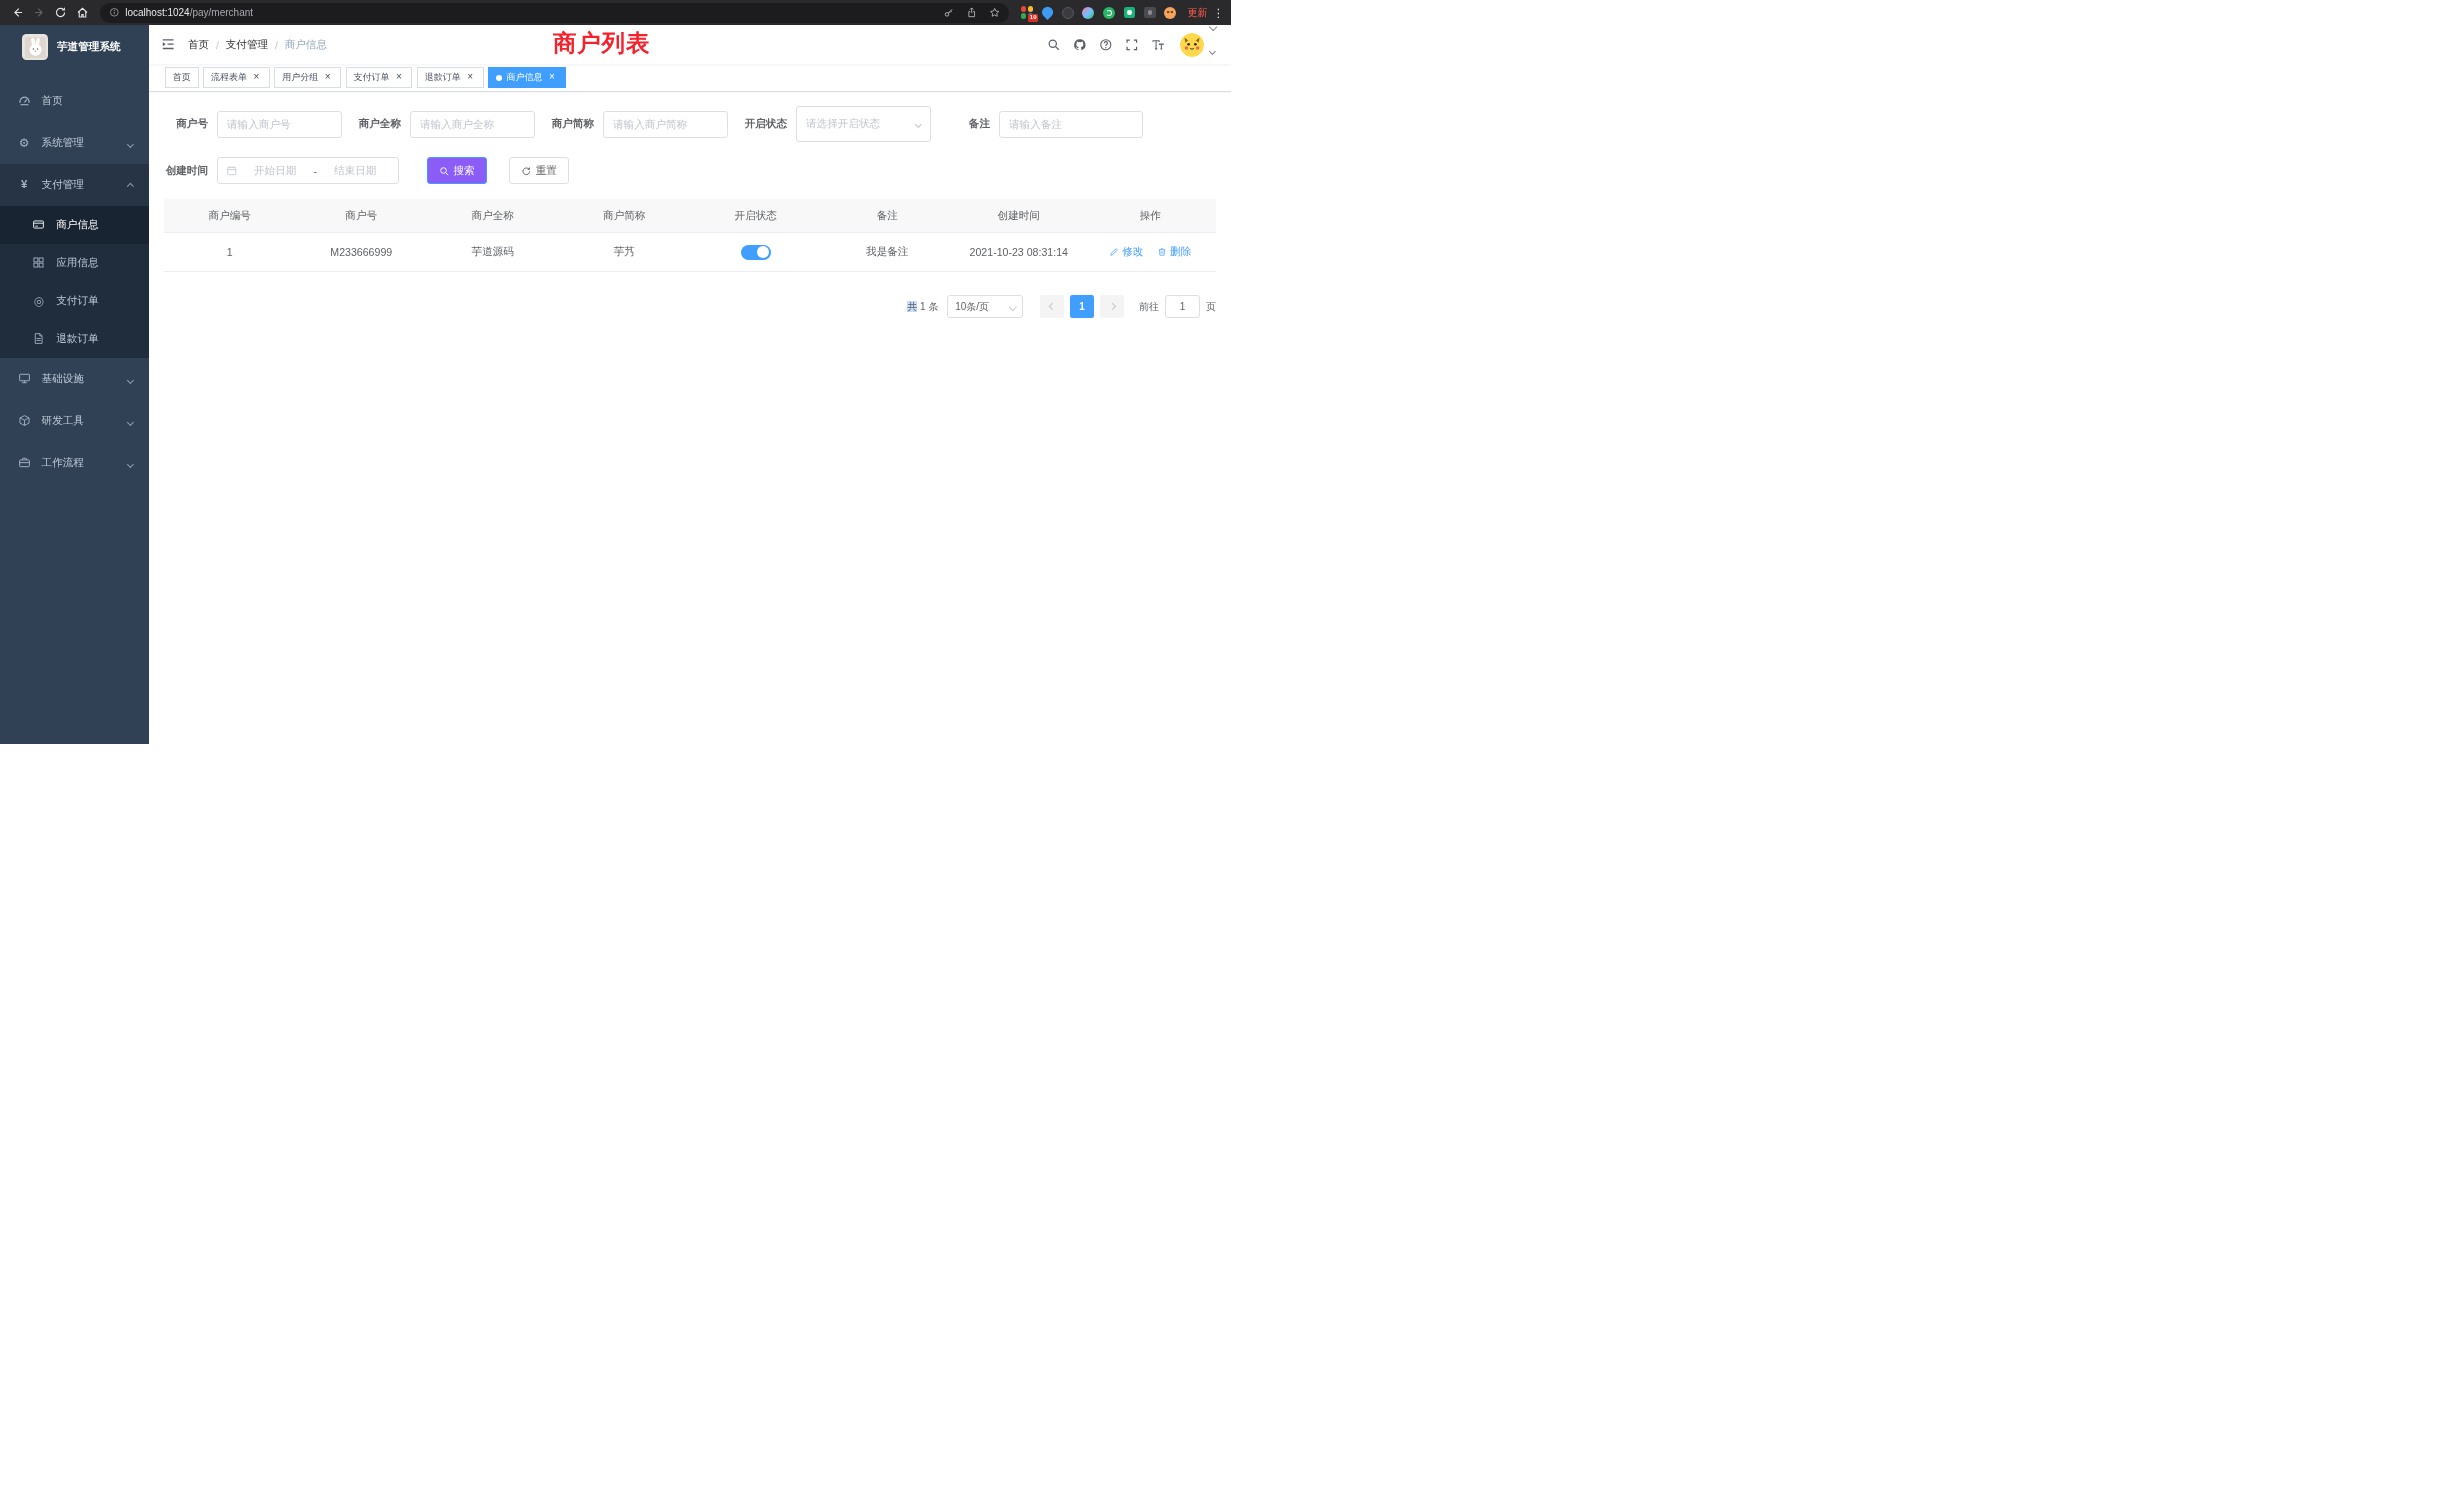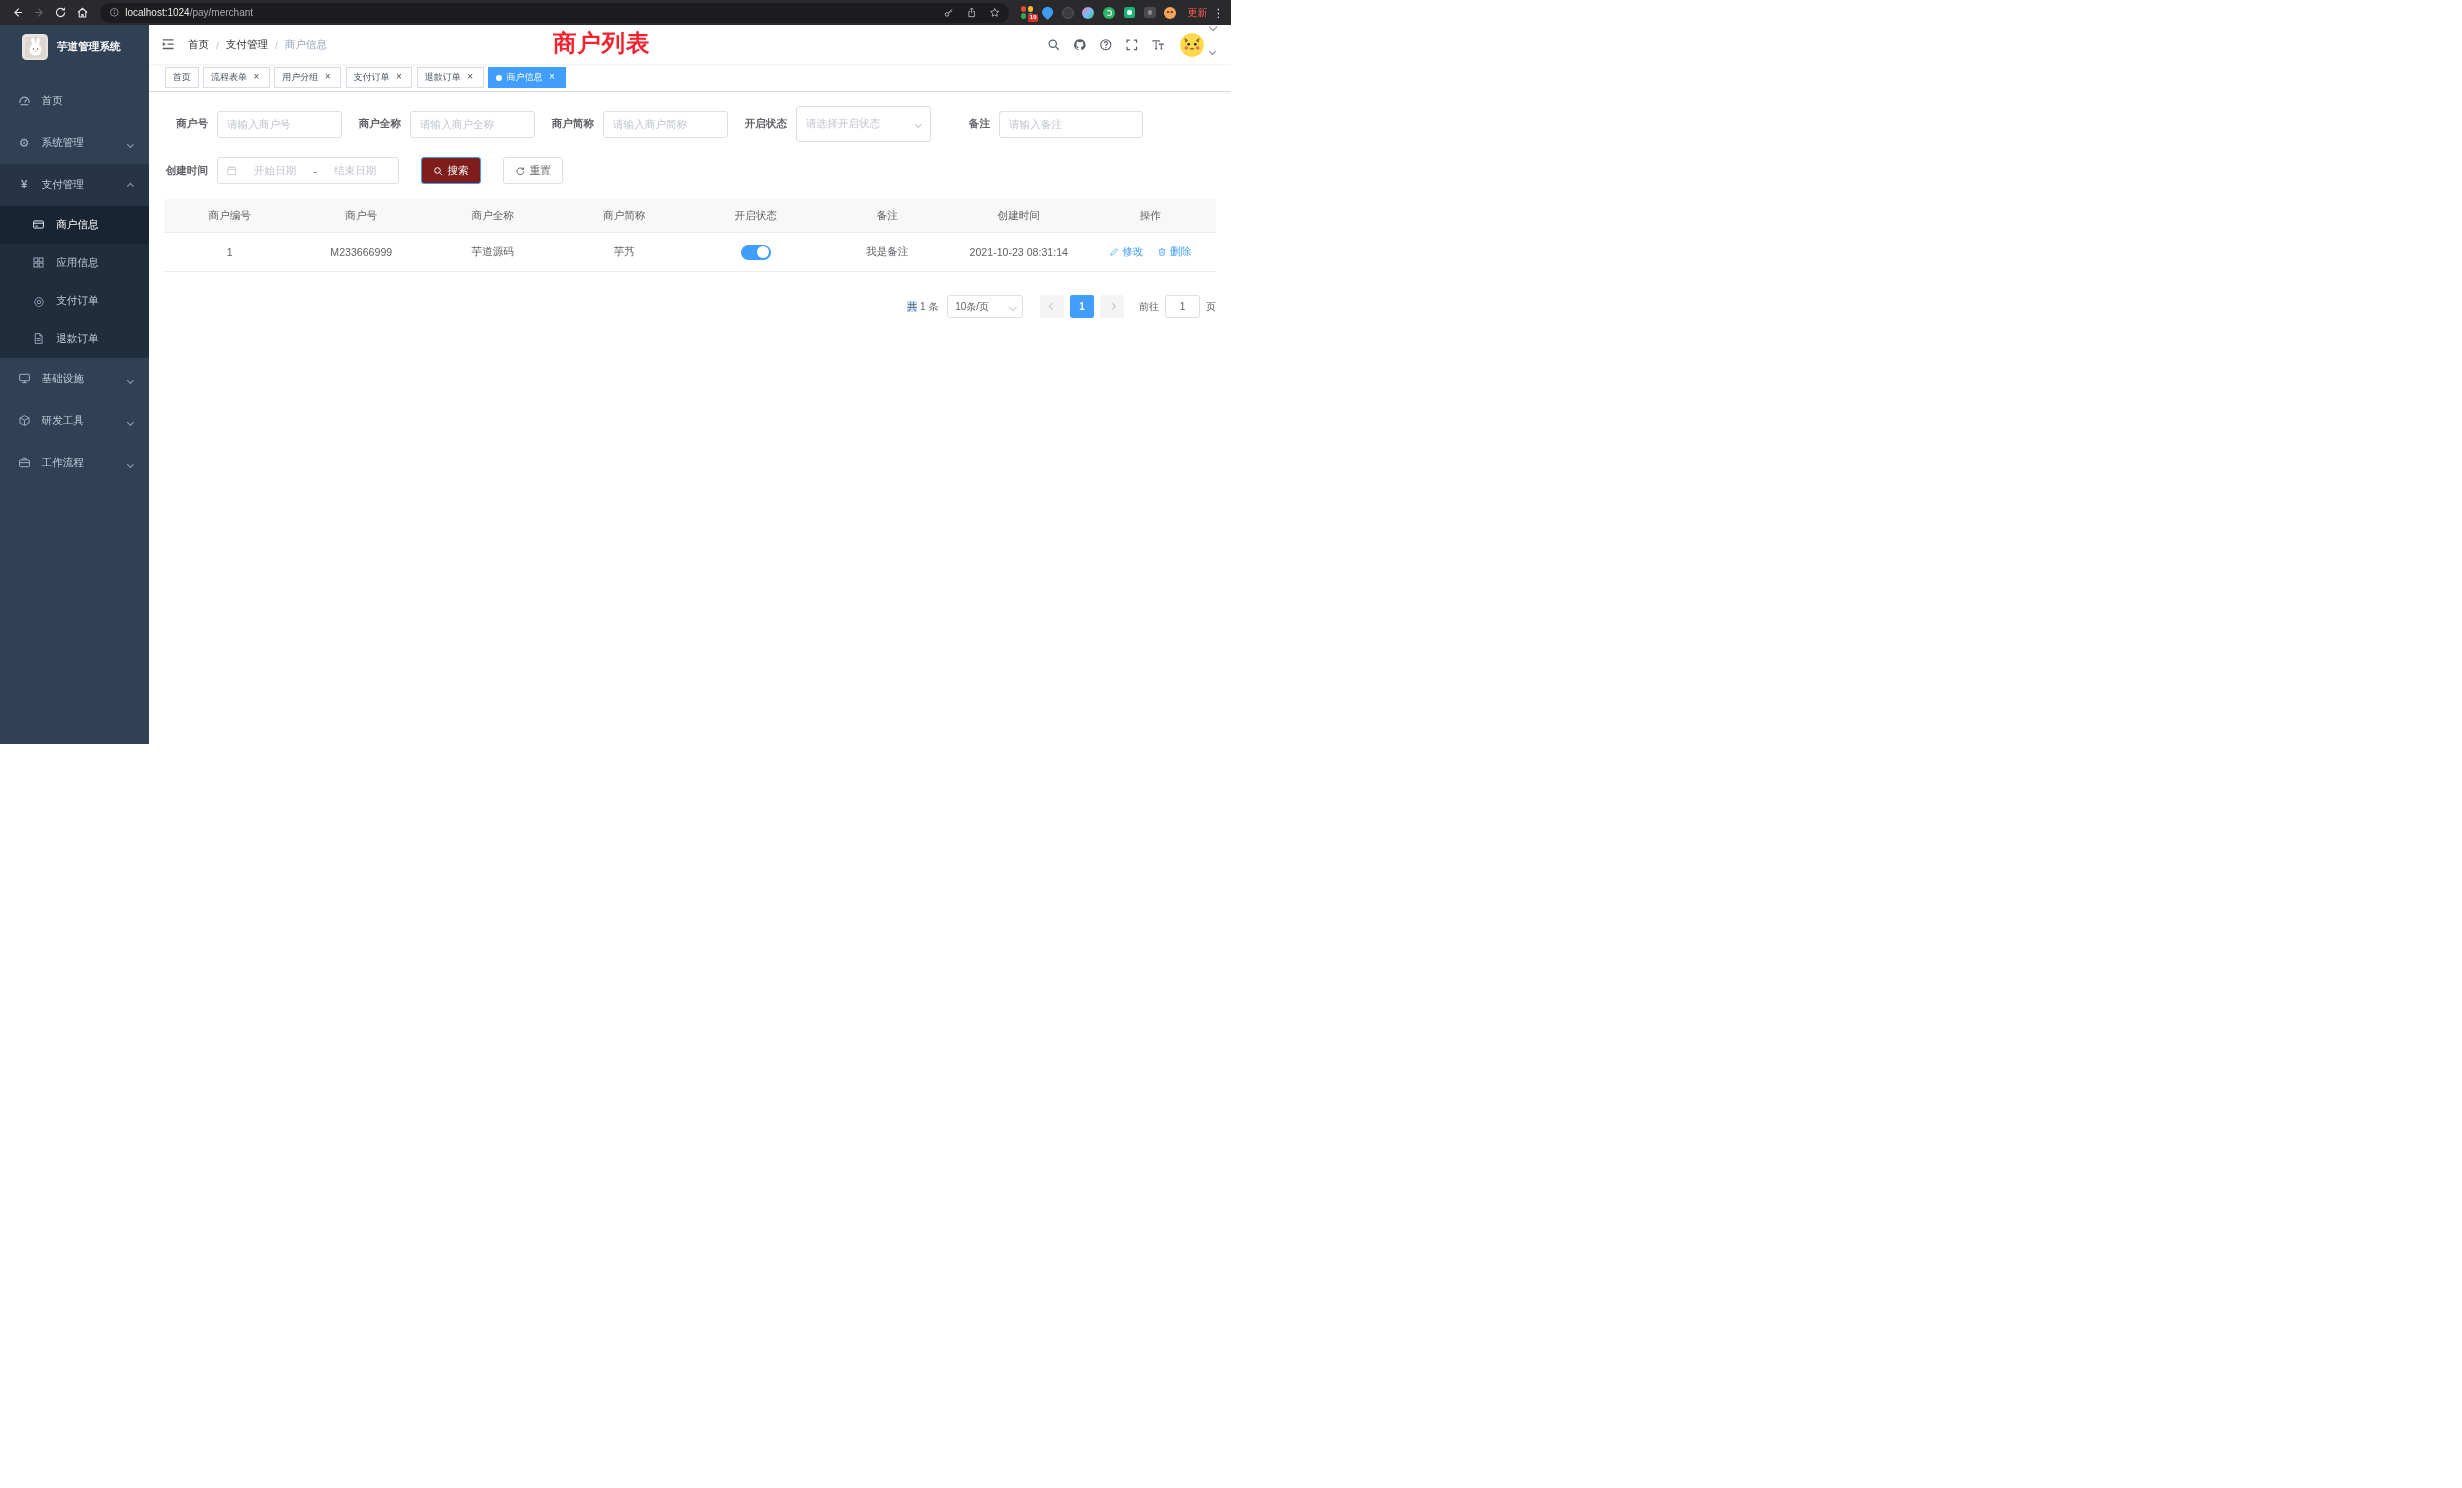--- a/index.html
+++ b/index.html
@@ -100,21 +100,21 @@
   .w190{width:144px}
   .fselect{width:135px;height:36px;border:0.8px solid #dcdfe6;border-radius:3px;display:flex;align-items:center;padding:0 9px;box-sizing:border-box;cursor:pointer}
   .fselect .ph{flex:1;font-size:10.6px;color:#c0c4cc;white-space:nowrap}
   .fselect .chev{color:#c0c4cc}
   .daterange{width:182px;height:27px;border:0.8px solid #dcdfe6;border-radius:3px;display:flex;align-items:center;padding:0 7.6px;box-sizing:border-box;font-size:10.6px;cursor:pointer}
   .daterange svg{width:11.4px;height:11.4px;color:#c0c4cc;margin-right:3px;flex:none}
   .dr-text{color:#c0c4cc;flex:1;text-align:center;white-space:nowrap}
   .dr-sep{color:#606266;padding:0 3px}
   .btn{height:27px;border-radius:3px;border:0.8px solid #dcdfe6;background:#fff;display:inline-flex;align-items:center;justify-content:center;font-size:10.6px;color:#606266;padding:0 11.4px;cursor:pointer;gap:3.8px;font-family:inherit;box-sizing:border-box}
   .btn svg{width:10.6px;height:10.6px}
-  .btn-primary{background:#7f1d1d;border-color:#409eff;color:#fff;margin-left:14px}
+  .btn-primary{background:#8b5cf6;border-color:#409eff;color:#fff;margin-left:20px}
   .btn-reset{margin-left:22px}
   .action-row{display:flex;align-items:center;margin-bottom:10px}
   .btn-plain-primary{height:26px;background:#ecf5ff;border-color:#a0cfff;color:#409eff;padding:0 10.6px}
   .btn-plain-warning{height:26px;background:#fdf6ec;border-color:#f5dab1;color:#e6a23c;padding:0 10.6px;margin-left:7.6px}
   .right-tools{margin-left:auto;display:flex;align-items:center;gap:13.6px;color:#606266;padding-right:4.5px}
   .right-tools svg{width:12px;height:12px;cursor:pointer}
 
   
   .tbl-head{display:flex;height:33px;align-items:center;background:#f8f8f9;border-bottom:0.8px solid #ebeef5}
   .th{flex:1;text-align:center;font-size:10.6px;color:#606266;font-weight:400}

